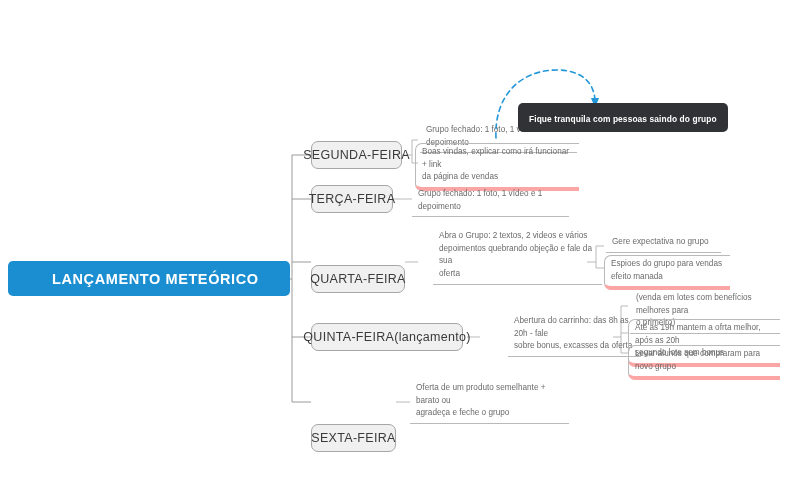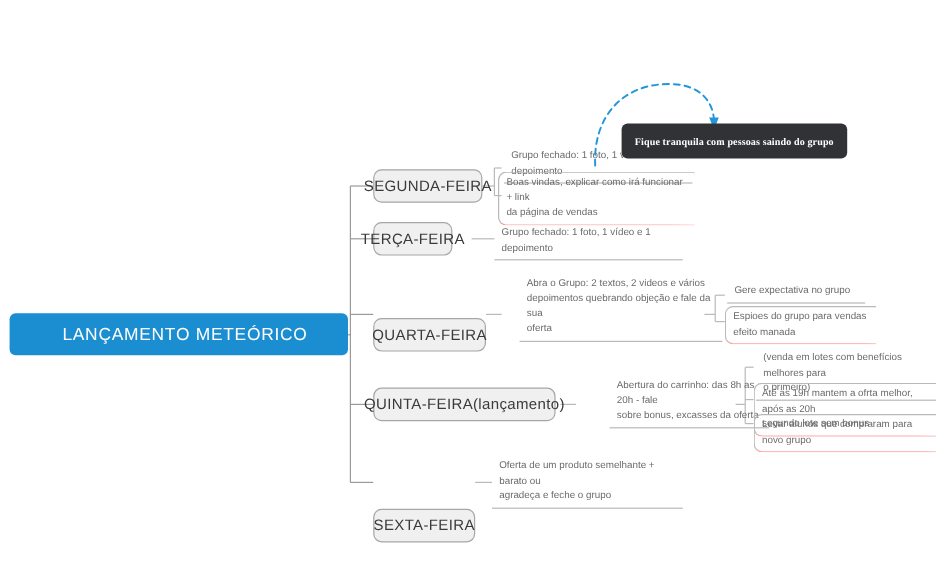--- a/index.html
+++ b/index.html
@@ -42,21 +42,21 @@
     background: #1b8ed2;
     border-radius: 5px;
     display: flex;
     align-items: center;
     box-sizing: border-box;
     padding-left: 44px;
   }
   .root-node .root-label {
     color: #ffffff;
     font-size: 14.5px;
-    font-weight: normal;
+    font-weight: bold;
     letter-spacing: 0.6px;
   }
 
   
   .day-node {
     position: absolute;
     background: #f0f0f0;
     border: 1px solid #a6a6a6;
     border-radius: 7px;
     display: flex;
@@ -86,21 +86,21 @@
     display: block;
     white-space: pre-line;
   }
   
   .leaf.u {
     border-bottom: 1px solid #b9b9b9;
   }
   
   .leaf.b {
     border-top: 1px solid #b9b9b9;
-    border-bottom: 1px solid #fca5a5;
+    border-bottom: 4px solid #fca5a5;
     border-left: 1px solid #b9b9b9;
     border-top-left-radius: 7px;
     border-bottom-left-radius: 7px;
   }
 
   
   .tooltip {
     position: absolute;
     left: 518px;
     top: 103px;
@@ -108,21 +108,20 @@
     border-radius: 5px;
     padding: 5px 11px 6px 11px;
     box-sizing: border-box;
   }
   .tooltip .tip-text {
     color: #ffffff;
     font-size: 8.4px;
     font-weight: bold;
     white-space: nowrap;
     letter-spacing: 0.1px;
-    font-family: Liberation Serif, serif;
   }
 </style>
 </head>
 <body>
 
 <div id="canvas">
 
   <svg id="connectors" viewBox="0 0 787 487" width="787" height="487" xmlns="http://www.w3.org/2000/svg">
     <g fill="none" stroke="#9a9a9a" stroke-width="1">
 
@@ -178,21 +177,21 @@
     <span class="day-label">SEGUNDA-FEIRA</span>
   </div>
   <div class="leaf u" style="left:420px; top:122px; width:157px;">
     <span class="leaf-text">Grupo fechado: 1 foto, 1 vídeo e 1 depoimento</span>
   </div>
   <div class="leaf b" style="left:415px; top:143px; width:164px;">
     <span class="leaf-text">Boas vindas, explicar como irá funcionar + link
 da página de vendas</span>
   </div>
 
-  <div class="day-node" style="left:311px; top:185px; width:66px;">
+  <div class="day-node" style="left:311px; top:185px; width:82px;">
     <span class="day-label">TERÇA-FEIRA</span>
   </div>
   <div class="leaf u" style="left:412px; top:186px; width:157px;">
     <span class="leaf-text">Grupo fechado: 1 foto, 1 vídeo e 1 depoimento</span>
   </div>
 
   <div class="day-node" style="left:311px; top:248px; width:94px;margin-top:17px;">
     <span class="day-label">QUARTA-FEIRA</span>
   </div>
   <div class="leaf u" style="left:433px; top:228px; width:169px;">

